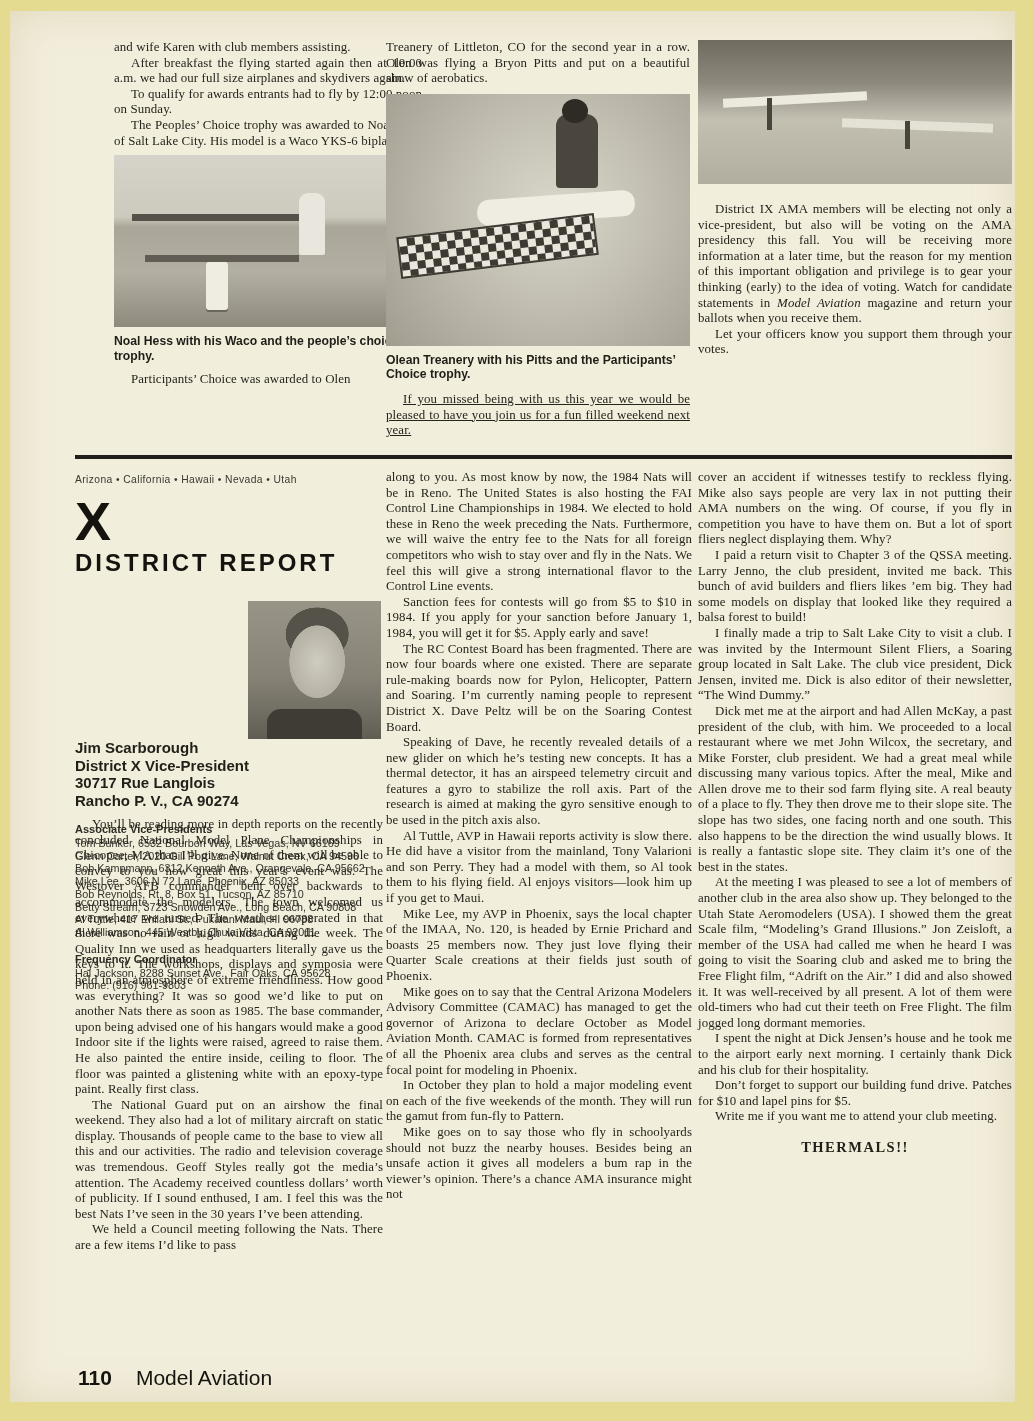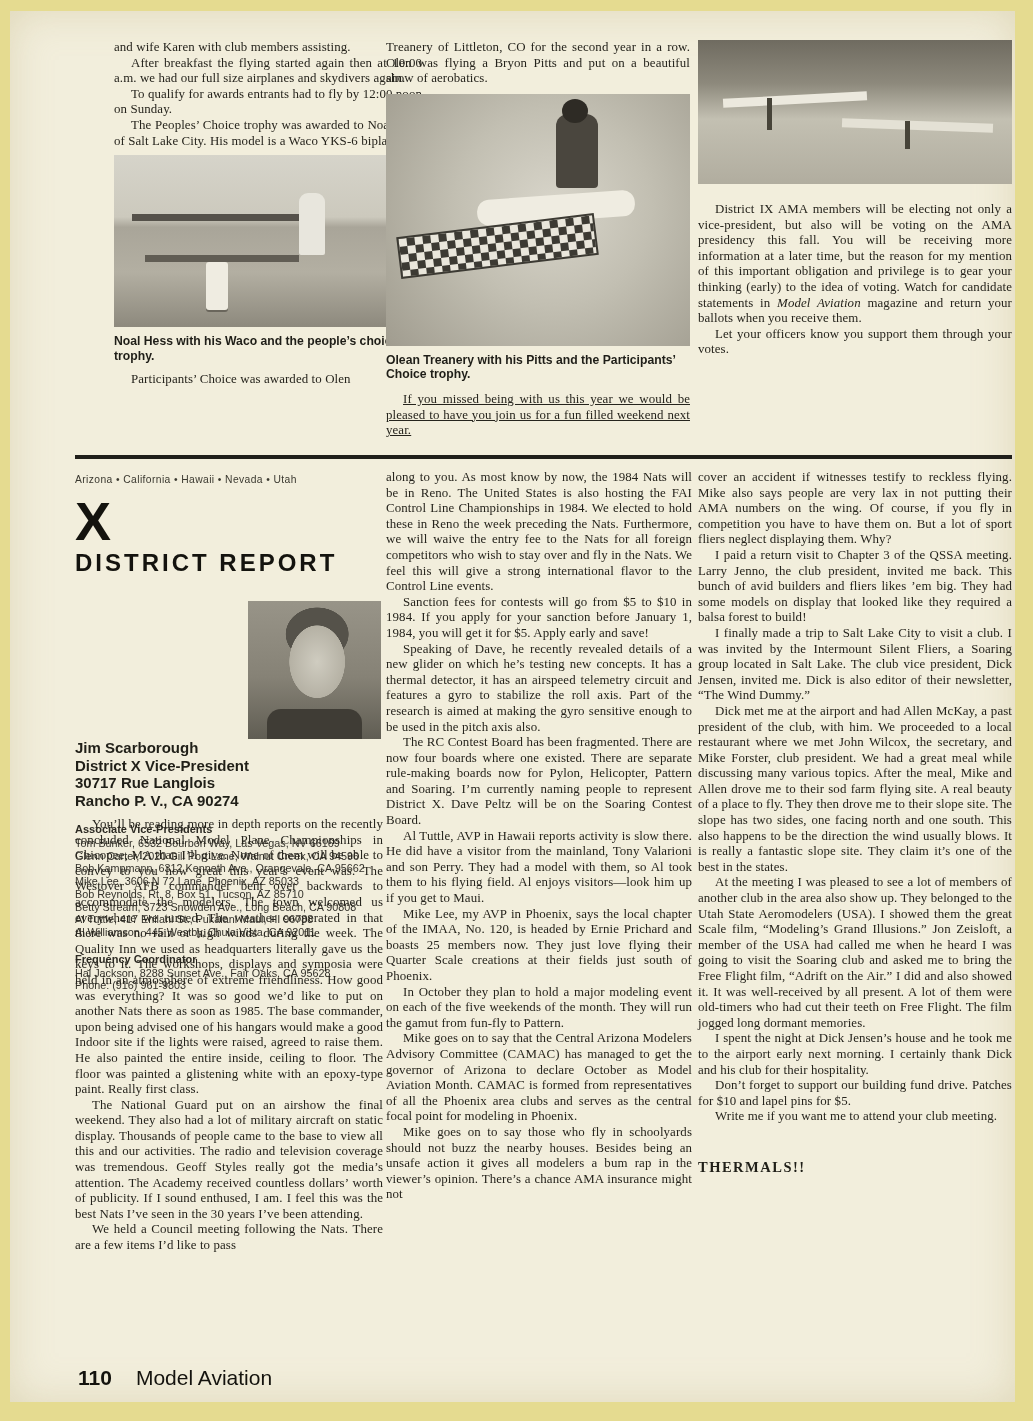--- a/index.html
+++ b/index.html
@@ -95,21 +95,21 @@
     font-family:"Liberation Sans",sans-serif;font-weight:bold;
     font-size:11px;color:#2c2a23;margin:14px 0 2px 0;
   }
   .small-line{
     font-family:"Liberation Sans",sans-serif;font-size:10.8px;
     line-height:12.7px;color:#33312a;margin:0;
   }
 
   .thermals{
     font-weight:bold;font-size:14.5px;letter-spacing:1.5px;
-    text-align:left;margin:34px 0 0 0;color:#201f18;
+    text-align:center;margin:14px 0 0 0;color:#201f18;
   }
 
   .footer{position:absolute;left:78px;top:1366px;color:#14130e;
     font-family:"Liberation Sans",sans-serif;font-size:21px;}
   .footer .num{font-weight:bold;margin-right:24px;}
 </style>
 </head>
 <body>
 
 <div class="paper"></div>
@@ -183,26 +183,26 @@
 
 <section class="abs" style="left:75px;top:817px;width:308px;">
   <p class="bt">You’ll be reading more in depth reports on the recently concluded National Model Plane Championships in Chicopee, MA than I’ll give. None of them will be able to convey to you how great this year’s event was. The Westover AFB commander bent over backwards to accommodate the modelers. The town welcomed us everywhere we turned. The weather cooperated in that there was no rain or high winds during the week. The Quality Inn we used as headquarters literally gave us the keys to it. The workshops, displays and symposia were held in an atmosphere of extreme friendliness. How good was everything? It was so good we’d like to put on another Nats there as soon as 1985. The base commander, upon being advised one of his hangars would make a good Indoor site if the lights were raised, agreed to raise them. He also painted the entire inside, ceiling to floor. The floor was painted a glistening white with an epoxy-type paint. Really first class.</p>
   <p class="bt">The National Guard put on an airshow the final weekend. They also had a lot of military aircraft on static display. Thousands of people came to the base to view all this and our activities. The radio and television coverage was tremendous. Geoff Styles really got the media’s attention. The Academy received countless dollars’ worth of publicity. If I sound enthused, I am. I feel this was the best Nats I’ve seen in the 30 years I’ve been attending.</p>
   <p class="bt">We held a Council meeting following the Nats. There are a few items I’d like to pass</p>
 </section>
 
 <section class="abs" style="left:386px;top:470px;width:306px;">
   <p class="bt noind">along to you. As most know by now, the 1984 Nats will be in Reno. The United States is also hosting the FAI Control Line Championships in 1984. We elected to hold these in Reno the week preceding the Nats. Furthermore, we will waive the entry fee to the Nats for all foreign competitors who wish to stay over and fly in the Nats. We feel this will give a strong international flavor to the Control Line events.</p>
   <p class="bt">Sanction fees for contests will go from $5 to $10 in 1984. If you apply for your sanction before January 1, 1984, you will get it for $5. Apply early and save!</p>
+  <p class="bt">The RC Contest Board has been fragmented. There are now four boards where one existed. There are separate rule-making boards now for Pylon, Helicopter, Pattern and Soaring. I’m currently naming people to represent District X. Dave Peltz will be on the Soaring Contest Board.</p>
   <p class="bt">Speaking of Dave, he recently revealed details of a new glider on which he’s testing new concepts. It has a thermal detector, it has an airspeed telemetry circuit and features a gyro to stabilize the roll axis. Part of the research is aimed at making the gyro sensitive enough to be used in the pitch axis also.</p>
-  <p class="bt">The RC Contest Board has been fragmented. There are now four boards where one existed. There are separate rule-making boards now for Pylon, Helicopter, Pattern and Soaring. I’m currently naming people to represent District X. Dave Peltz will be on the Soaring Contest Board.</p>
   <p class="bt">Al Tuttle, AVP in Hawaii reports activity is slow there. He did have a visitor from the mainland, Tony Valarioni and son Perry. They had a model with them, so Al took them to his flying field. Al enjoys visitors—look him up if you get to Maui.</p>
   <p class="bt">Mike Lee, my AVP in Phoenix, says the local chapter of the IMAA, No. 120, is headed by Ernie Prichard and boasts 25 members now. They just love flying their Quarter Scale creations at their fields just south of Phoenix.</p>
+  <p class="bt">Mike goes on to say that the Central Arizona Modelers Advisory Committee (CAMAC) has managed to get the governor of Arizona to declare October as Model Aviation Month. CAMAC is formed from representatives of all the Phoenix area clubs and serves as the central focal point for modeling in Phoenix.</p>
   <p class="bt">In October they plan to hold a major modeling event on each of the five weekends of the month. They will run the gamut from fun-fly to Pattern.</p>
-  <p class="bt">Mike goes on to say that the Central Arizona Modelers Advisory Committee (CAMAC) has managed to get the governor of Arizona to declare October as Model Aviation Month. CAMAC is formed from representatives of all the Phoenix area clubs and serves as the central focal point for modeling in Phoenix.</p>
   <p class="bt">Mike goes on to say those who fly in schoolyards should not buzz the nearby houses. Besides being an unsafe action it gives all modelers a bum rap in the viewer’s opinion. There’s a chance AMA insurance might not</p>
 </section>
 
 <section class="abs" style="left:698px;top:470px;width:314px;">
   <p class="bt noind">cover an accident if witnesses testify to reckless flying. Mike also says people are very lax in not putting their AMA numbers on the wing. Of course, if you fly in competition you have to have them on. But a lot of sport fliers neglect displaying them. Why?</p>
   <p class="bt">I paid a return visit to Chapter 3 of the QSSA meeting. Larry Jenno, the club president, invited me back. This bunch of avid builders and fliers likes ’em big. They had some models on display that looked like they required a balsa forest to build!</p>
   <p class="bt">I finally made a trip to Salt Lake City to visit a club. I was invited by the Intermount Silent Fliers, a Soaring group located in Salt Lake. The club vice president, Dick Jensen, invited me. Dick is also editor of their newsletter, “The Wind Dummy.”</p>
   <p class="bt">Dick met me at the airport and had Allen McKay, a past president of the club, with him. We proceeded to a local restaurant where we met John Wilcox, the secretary, and Mike Forster, club president. We had a great meal while discussing many various topics. After the meal, Mike and Allen drove me to their sod farm flying site. A real beauty of a place to fly. They then drove me to their slope site. The slope has two sides, one facing north and one south. This also happens to be the direction the wind usually blows. It is really a fantastic slope site. They claim it’s one of the best in the states.</p>
   <p class="bt">At the meeting I was pleased to see a lot of members of another club in the area also show up. They belonged to the Utah State Aeromodelers (USA). I showed them the great Scale film, “Modeling’s Grand Illusions.” Jon Zeisloft, a member of the USA had called me when he heard I was going to visit the Soaring club and asked me to bring the Free Flight film, “Adrift on the Air.” I did and also showed it. It was well-received by all present. A lot of them were old-timers who had cut their teeth on Free Flight. The film jogged long dormant memories.</p>
   <p class="bt">I spent the night at Dick Jensen’s house and he took me to the airport early next morning. I certainly thank Dick and his club for their hospitality.</p>

